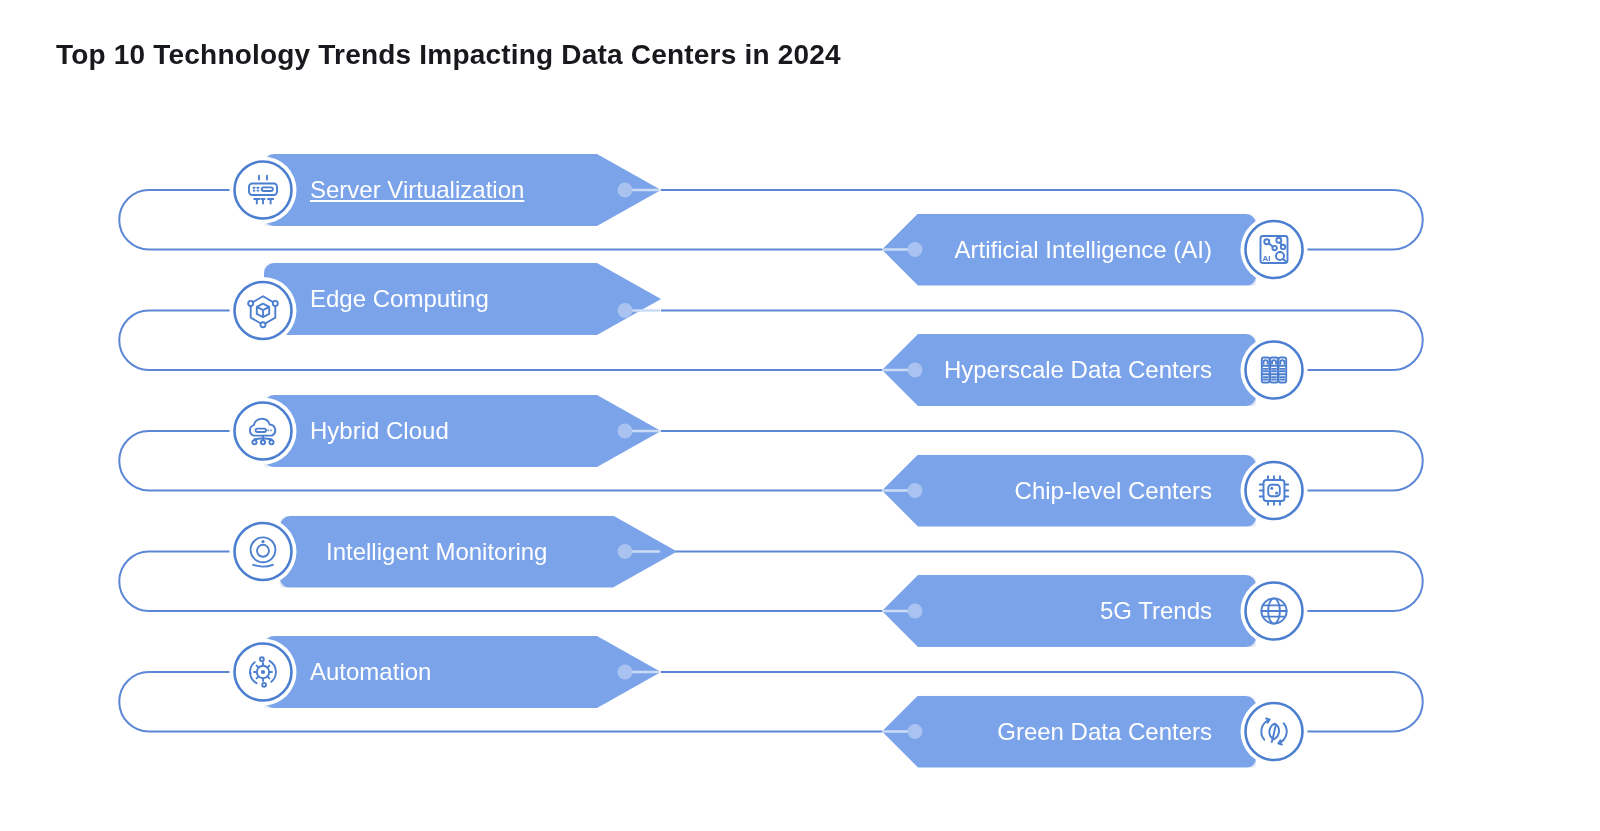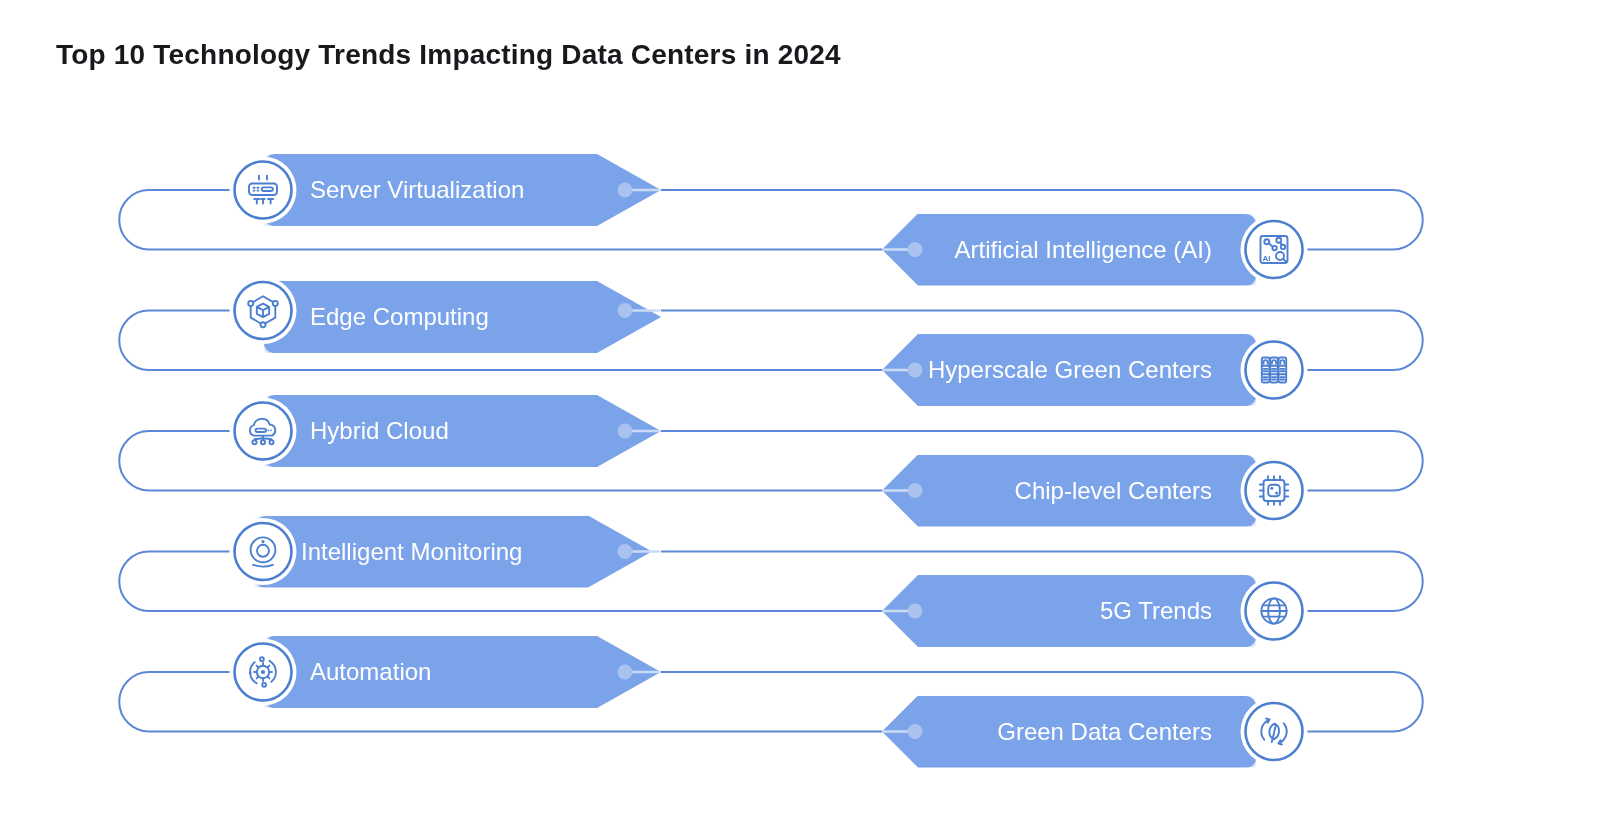--- a/index.html
+++ b/index.html
@@ -42,39 +42,39 @@
       <path class="ln" d="M 661 310.5 H 1393 A 29.75 29.75 0 0 1 1393 370 H 1274"></path>
       <path class="ln" d="M 263 431 H 149 A 29.75 29.75 0 0 0 149 490.5 H 882"></path>
       <path class="ln" d="M 661 431 H 1393 A 29.75 29.75 0 0 1 1393 490.5 H 1274"></path>
       <path class="ln" d="M 263 551.5 H 149 A 29.75 29.75 0 0 0 149 611 H 882"></path>
       <path class="ln" d="M 661 551.5 H 1393 A 29.75 29.75 0 0 1 1393 611 H 1274"></path>
       <path class="ln" d="M 263 672 H 149 A 29.75 29.75 0 0 0 149 731.5 H 882"></path>
       <path class="ln" d="M 661 672 H 1393 A 29.75 29.75 0 0 1 1393 731.5 H 1274"></path>
     </svg>
 
   <div id="banners">
-      <div class="banner banner-left" style="left: 264px; top: 154px;">
+      <div class="banner banner-left" style="left: 264px; top: 154px; text-decoration: underline;">
         <span>Server Virtualization</span>
       </div>
       <div class="banner banner-right" style="left: 882px; top: 213.5px;">
         <span>Artificial Intelligence (AI)</span>
       </div>
-      <div class="banner banner-left" style="left: 264px; top: 281px;">
+      <div class="banner banner-left" style="left: 264px; top: 263px;">
         <span>Edge Computing</span>
       </div>
       <div class="banner banner-right" style="left: 882px; top: 334px;">
-        <span>Hyperscale Green Centers</span>
+        <span>Hyperscale Data Centers</span>
       </div>
       <div class="banner banner-left" style="left: 264px; top: 395px; text-align: center;">
         <span>Hybrid Cloud</span>
       </div>
       <div class="banner banner-right" style="left: 882px; top: 454.5px;">
         <span>Chip-level Centers</span>
       </div>
-      <div class="banner banner-left" style="left: 255px; top: 515.5px; text-align: center;">
+      <div class="banner banner-left" style="left: 280px; top: 515.5px; text-align: center;">
         <span>Intelligent Monitoring</span>
       </div>
       <div class="banner banner-right" style="left: 882px; top: 575px;">
         <span>5G Trends</span>
       </div>
       <div class="banner banner-left" style="left: 264px; top: 636px; align-items: center;">
         <span>Automation</span>
       </div>
       <div class="banner banner-right" style="left: 882px; top: 695.5px;">
         <span>Green Data Centers</span>

